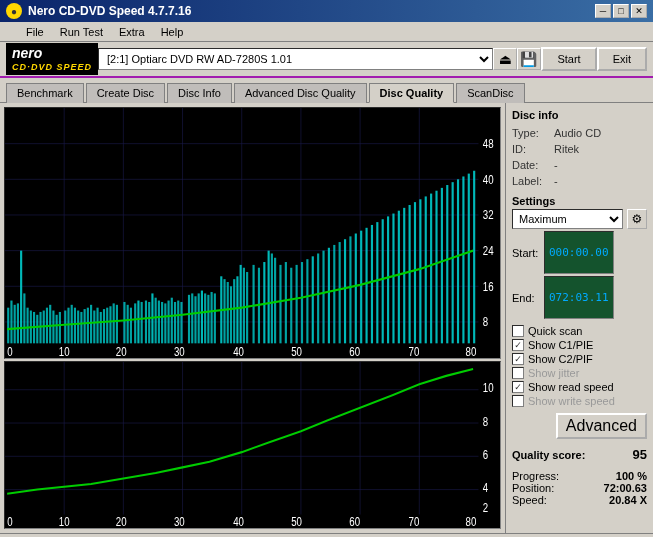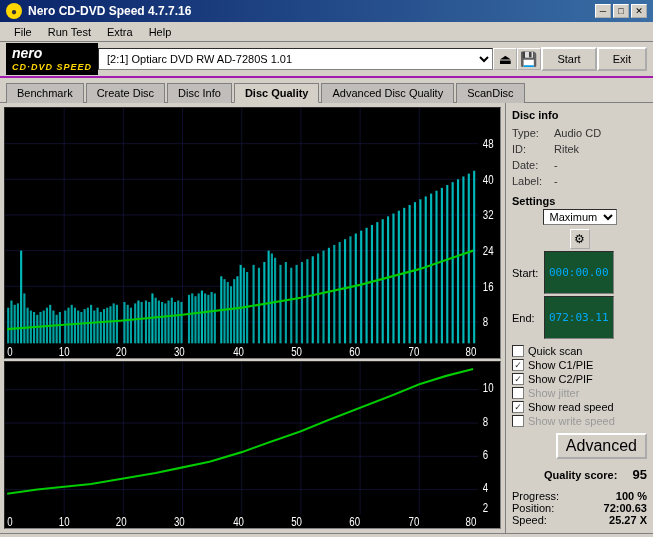--- a/index.html
+++ b/index.html
@@ -19,21 +19,21 @@
     .title-bar-icon { width: 16px; height: 16px; background: #ffd700; border-radius: 50%; display: flex; align-items: center; justify-content: center; font-size: 10px; color: #333; }
     .title-bar-text { font-size: 12px; font-weight: bold; }
     .title-bar-buttons { display: flex; gap: 2px; }
     .title-btn { width: 16px; height: 14px; background: #d4d0c8; border: 1px outset #fff; font-size: 9px; display: flex; align-items: center; justify-content: center; cursor: pointer; color: #000; }
     
     
     .menu-bar {
       background: #d4d0c8;
       display: flex;
       align-items: center;
-      padding: 2px 6px;
+      padding: 2px 18px;
       height: 20px;
       border-bottom: 1px solid #808080;
     }
     .menu-item { padding: 2px 8px; cursor: pointer; font-size: 11px; }
     
     
     .toolbar {
       background: #d4d0c8;
       display: flex;
       align-items: center;
@@ -150,21 +150,21 @@
       font-size: 11px;
     }
     
     .section-title { font-weight: bold; font-size: 11px; margin-bottom: 2px; }
     
     .info-row { display: flex; gap: 4px; }
     .info-label { color: #333; min-width: 38px; }
     .info-value { color: #333; }
     
     .settings-section { margin-top: 4px; }
-    .settings-dropdown-row { display: flex; gap: 4px; align-items: center; flex-direction: column; }
+    .settings-dropdown-row { display: flex; gap: 4px; align-items: center; }
     .settings-dropdown {
       flex: 1;
       height: 20px;
       border: 1px inset #808080;
       background: white;
       font-size: 11px;
       padding: 0 2px;
     }
     .settings-icon-btn {
       width: 20px; height: 20px;
@@ -196,21 +196,21 @@
     .advanced-btn {
       background: #d4d0c8;
       border: 2px outset #fff;
       padding: 2px 8px;
       font-size: 16px;
       cursor: pointer;
       align-self: flex-end;
       margin-top: 2px;
     }
     
-    .quality-row { display: flex; align-items: center; justify-content: space-between; margin-top: 4px; margin-left: 32px; }
+    .quality-row { display: flex; align-items: center; justify-content: space-between; margin-top: 4px; }
     .quality-label { font-weight: bold; font-size: 11px; }
     .quality-value { font-weight: bold; font-size: 13px; color: #000; }
     
     .progress-section { margin-top: 4px; }
     .prog-row { display: flex; justify-content: space-between; }
     .prog-label { font-size: 11px; }
     .prog-value { font-size: 11px; font-weight: bold; }
     
     
     .bottom-stats {
@@ -260,22 +260,22 @@
   <div class="toolbar-icon-btn">⏏</div>
   <div class="toolbar-icon-btn">💾</div>
   <button class="start-btn">Start</button>
   <button class="exit-btn">Exit</button>
 </div>
 
 <div class="tabs">
   <div class="tab">Benchmark</div>
   <div class="tab">Create Disc</div>
   <div class="tab">Disc Info</div>
+  <div class="tab">Advanced Disc Quality</div>
   <div class="tab active">Disc Quality</div>
-  <div class="tab">Advanced Disc Quality</div>
   <div class="tab">ScanDisc</div>
 </div>
 
 <div class="main-content">
 
   <div class="chart-area">
 
     <div class="chart-panel chart-panel-main">
       <div class="chart-container">
         <svg class="chart-svg" viewBox="0 0 460 175" preserveAspectRatio="none">
@@ -547,21 +547,21 @@
       <div class="prog-row">
         <span class="prog-label">Progress:</span>
         <span class="prog-value">100 %</span>
       </div>
       <div class="prog-row">
         <span class="prog-label">Position:</span>
         <span class="prog-value">72:00.63</span>
       </div>
       <div class="prog-row">
         <span class="prog-label">Speed:</span>
-        <span class="prog-value">25.27 X</span>
+        <span class="prog-value">20.84 X</span>
       </div>
     </div>
 
   </div>
 </div>
 
 <div class="bottom-stats">
   
   
   

